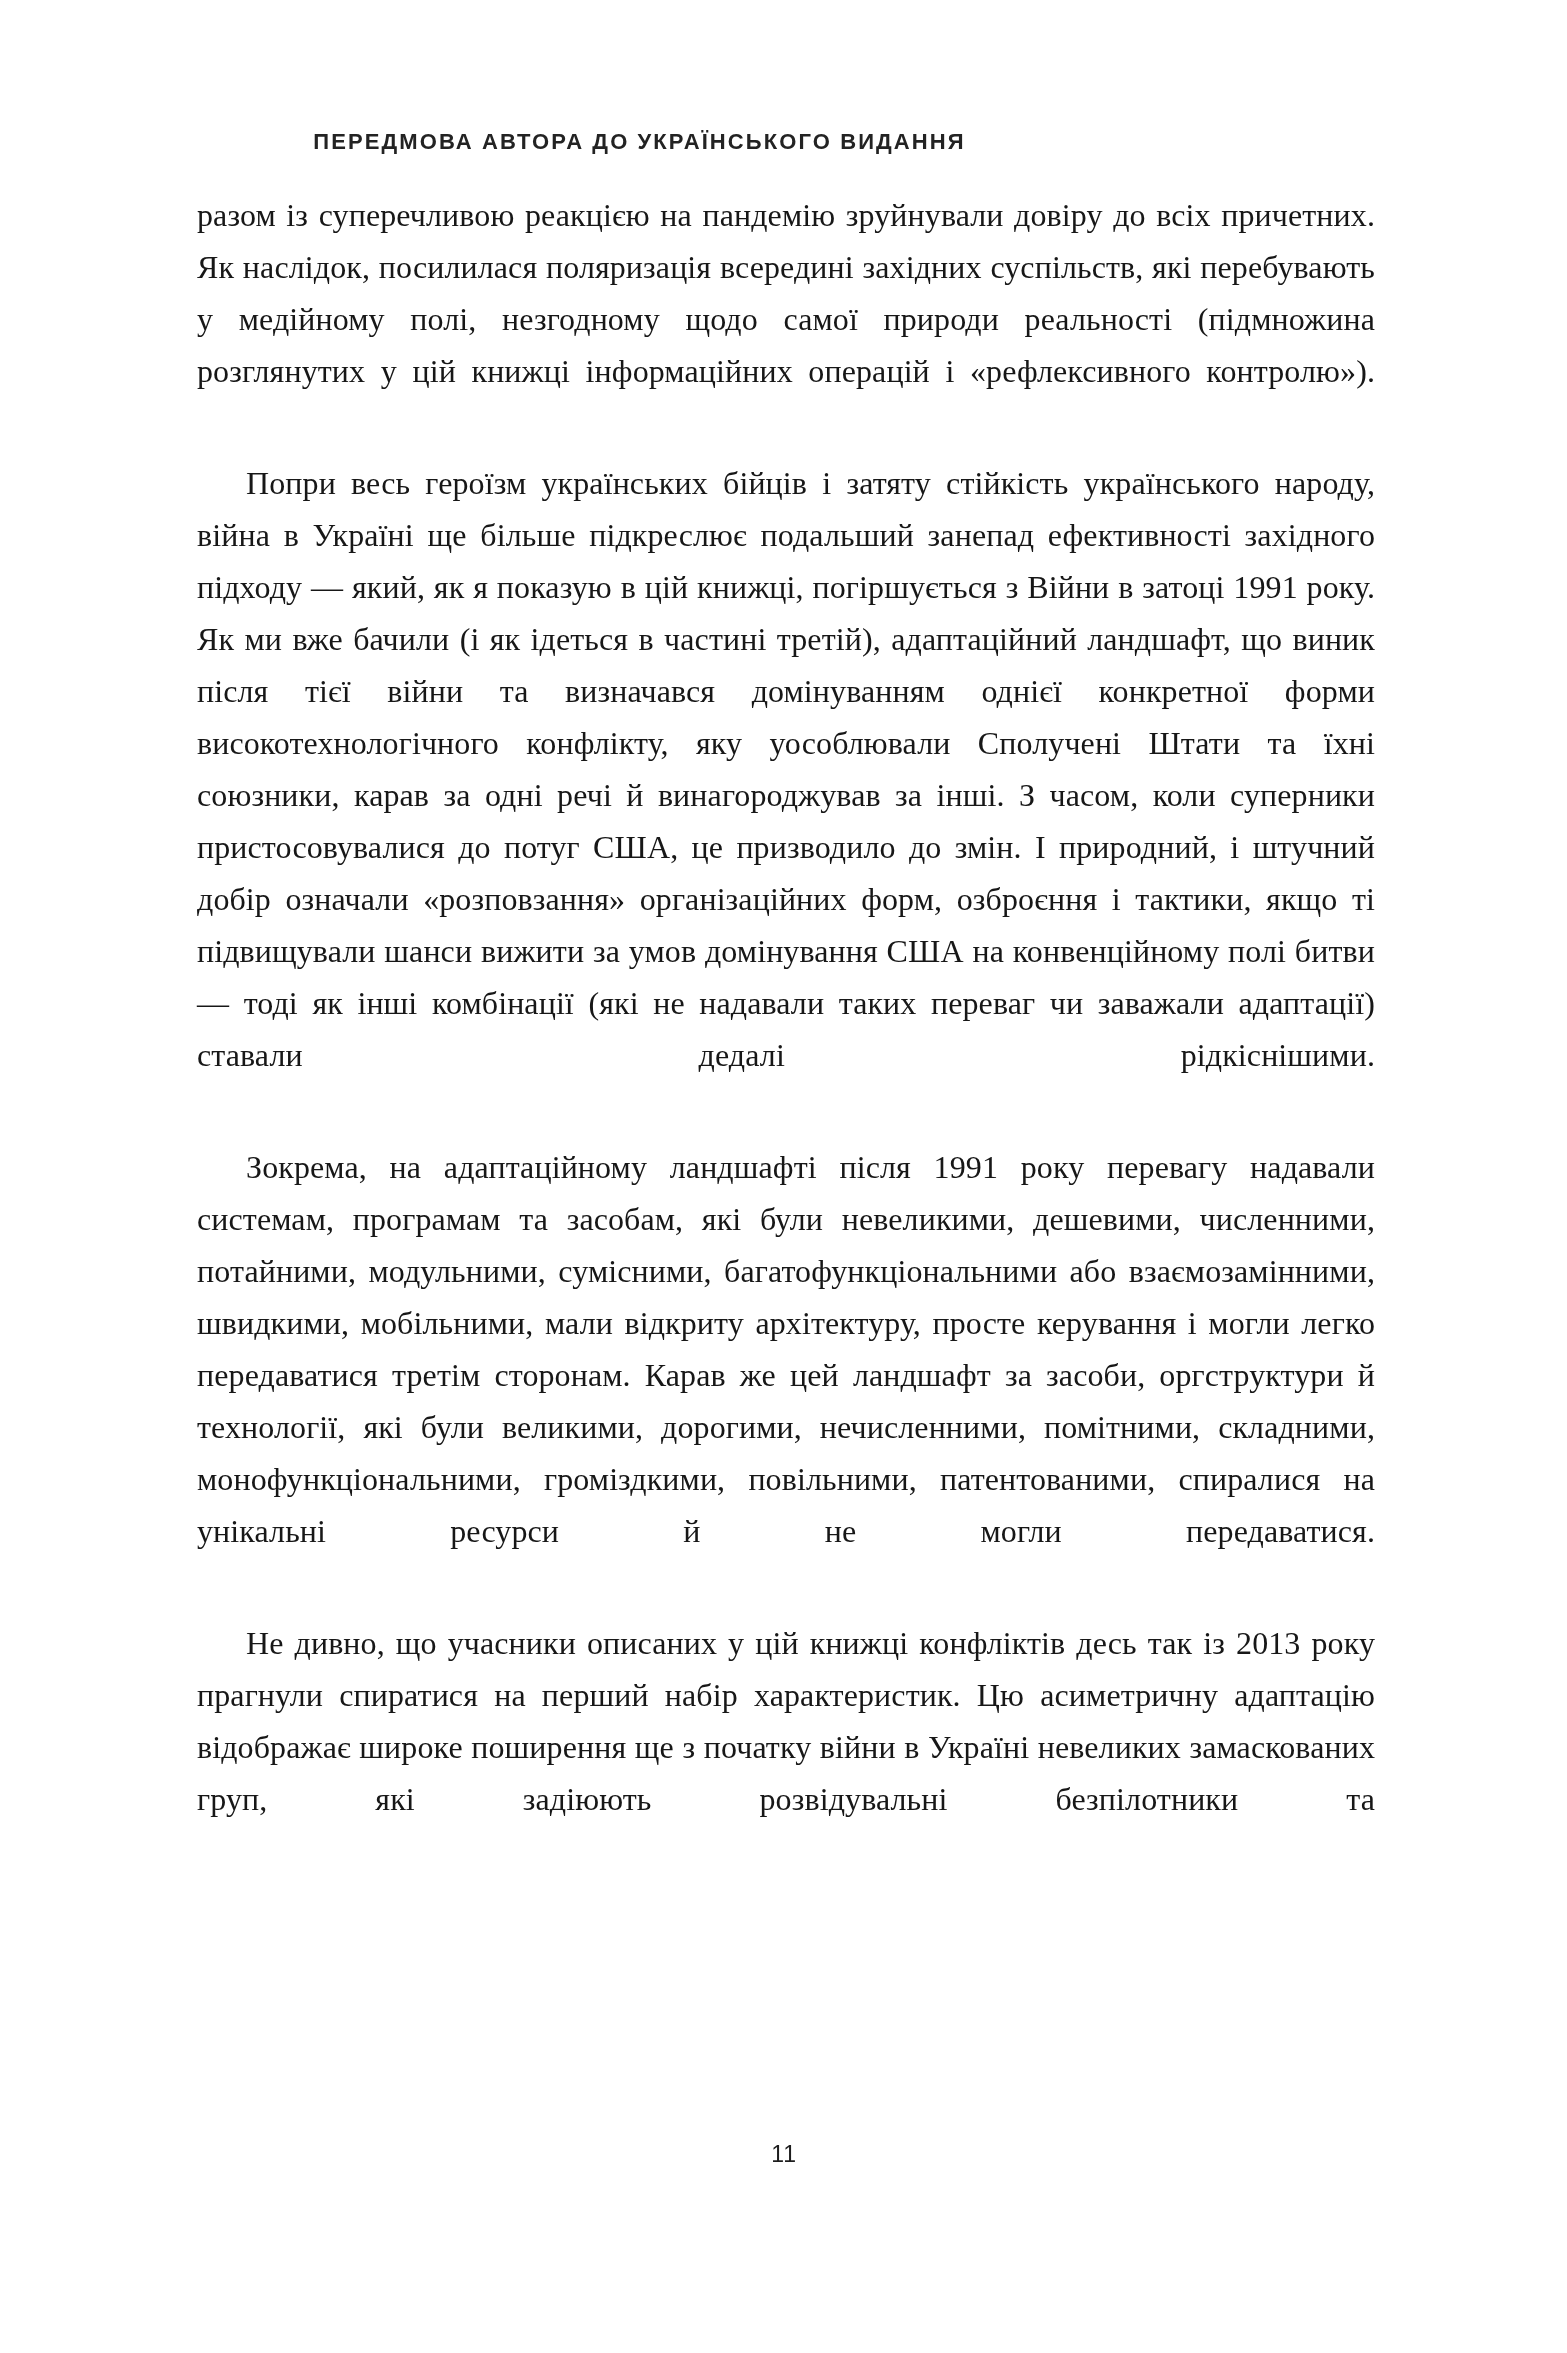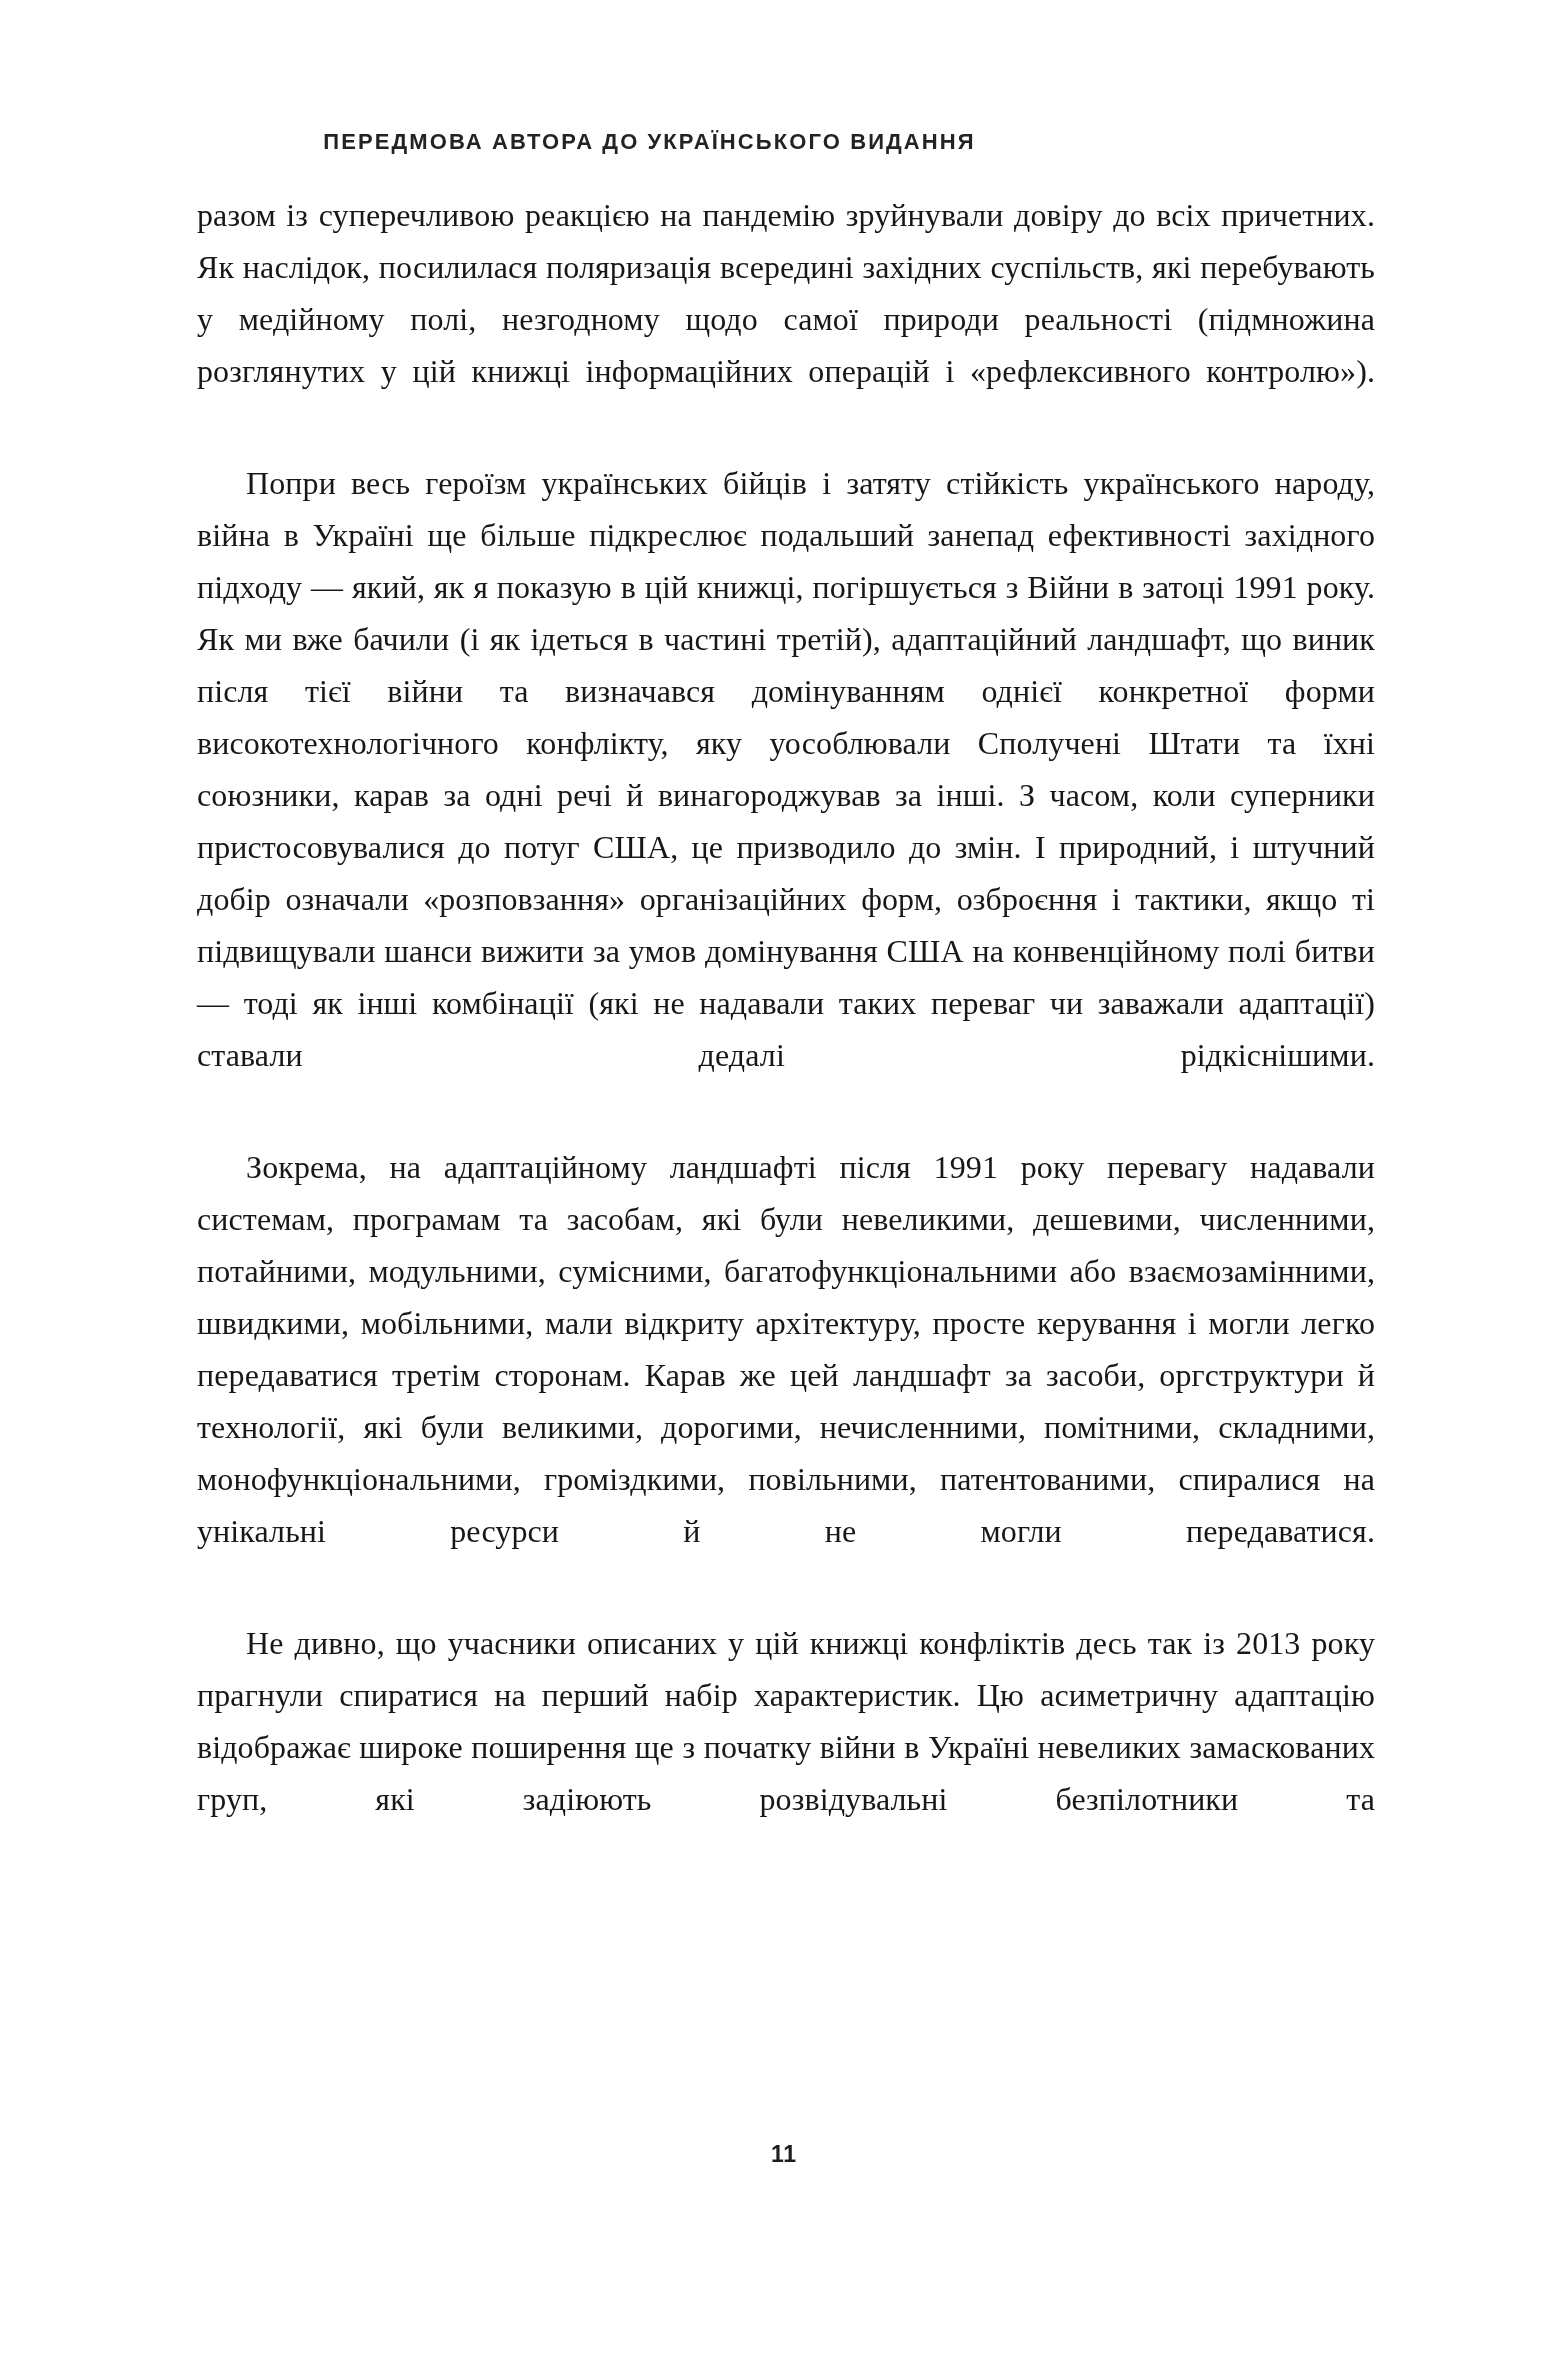--- a/index.html
+++ b/index.html
@@ -20,21 +20,21 @@
     height: 2354px;
     background: #ffffff;
     box-sizing: border-box;
     overflow: hidden;
   }
 
   
   .running-head {
     position: absolute;
     top: 129px;
-    left: 14px;
+    left: 4px;
     width: 1271px;
     text-align: center;
     font-family: "Liberation Sans", "DejaVu Sans", sans-serif;
     font-size: 22px;
     font-weight: 700;
     letter-spacing: 2.1px;
     color: #232323;
     text-transform: uppercase;
     font-variant: small-caps;
     white-space: nowrap;
@@ -74,21 +74,21 @@
 
   
   .folio {
     position: absolute;
     top: 2141px;
     left: 0;
     width: 1568px;
     text-align: center;
     font-family: "Liberation Sans", "DejaVu Sans", sans-serif;
     font-size: 23px;
-    font-weight: 700;
+    font-weight: 400;
     color: #1d1d1d;
     letter-spacing: 0.8px;
   }
 </style>
 </head>
 <body>
 
 <div class="page">
 
   <div class="running-head">Передмова автора до українського видання</div>

